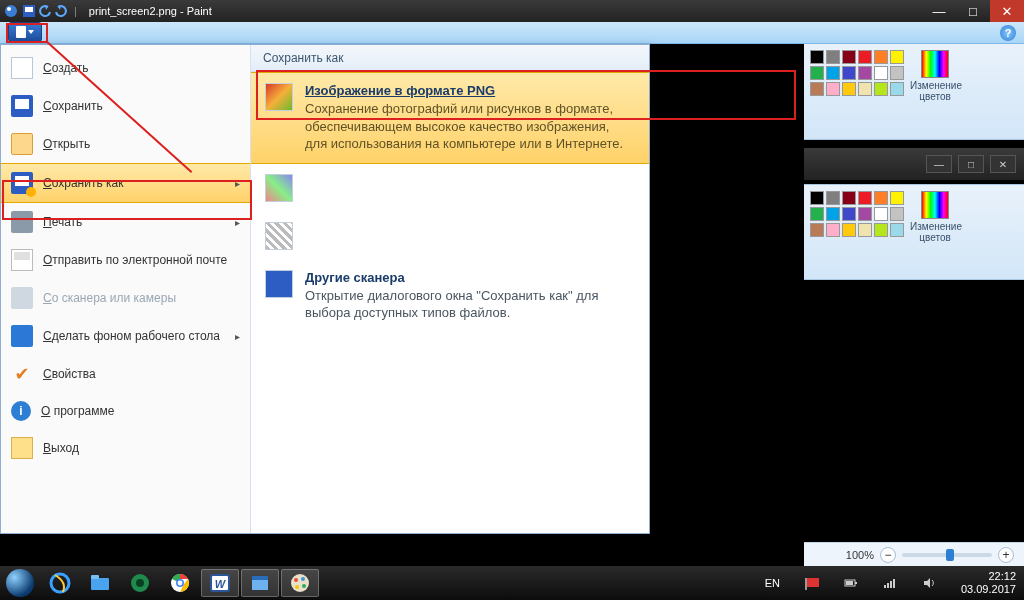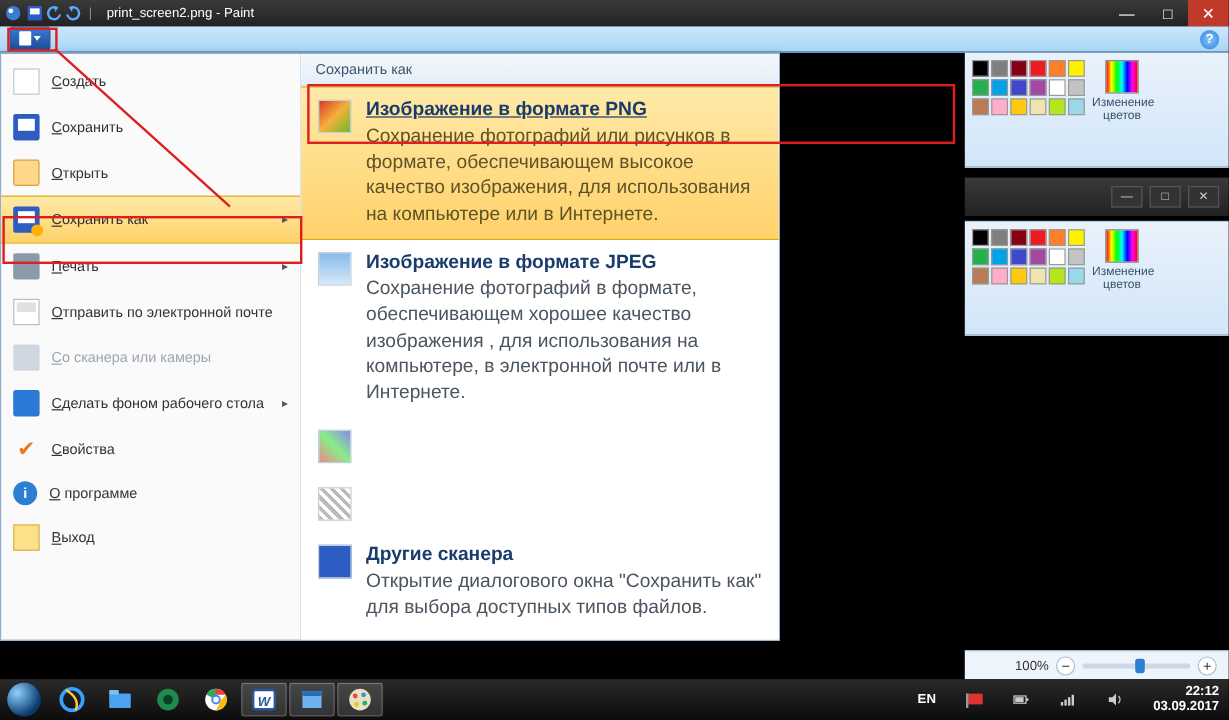--- a/index.html
+++ b/index.html
@@ -39,21 +39,21 @@
 .fm-ico.scanner{background:#cfd8e0;border-radius:2px;}
 .fm-ico.mail{background:#fff;border:1px solid #bbb;position:relative;}
 .fm-ico.mail::after{content:"";position:absolute;inset:2px;border-top:8px solid #e0e0e0;}
 .fm-ico.desktop{background:#2b78d6;border-radius:2px;}
 .fm-ico.check{color:#e57c1e;font-size:18px;}
 .fm-ico.info{width:20px;height:20px;border-radius:50%;background:#2d7fd3;color:#fff;font-weight:bold;}
 .fm-ico.exitdoor{background:#ffe08a;border:1px solid #d8b24a;}
 
 .fm-right { flex: 1; background: #fff; display: flex; flex-direction: column; }
 .fm-right-hdr { background: linear-gradient(#f3f7fb,#e4eef8); border-bottom: 1px solid #cfddec; padding: 6px 12px; font-size: 12px; color: #3d556e; }
-.fmt { display: flex; gap: 12px; padding: 10px 14px; font-size: 16px; color: #333; }
+.fmt { display: flex; gap: 12px; padding: 10px 14px; font-size: 13px; color: #333; }
 .fmt.highlight { background: linear-gradient(#ffe9a8,#ffd26a); border-top: 1px solid #e0a800; border-bottom: 1px solid #e0a800; }
 .fmt .ico { width: 28px; height: 28px; border: 1px solid #c3cfdd; background: #fff; display: flex; align-items: center; justify-content: center; font-size: 9px; font-weight: bold; }
 .fmt .ico.png{background:linear-gradient(135deg,#d83a2a,#f5b03a,#6db92e);}
 .fmt .ico.jpeg{background:linear-gradient(#87b9ea,#d7e9f8);}
 .fmt .ico.bmp{background:linear-gradient(45deg,#e88,#8e8,#88e);}
 .fmt .ico.gif{background:repeating-linear-gradient(45deg,#bbb,#bbb 3px,#fff 3px,#fff 6px);}
 .fmt .ico.other{background:#2d5cc2;position:relative;}
 .fmt .txt{flex:1;}
 .fmt .ttl{font-weight:bold;color:#1a3c6b;display:inline-block;}
 .fmt.highlight .ttl{text-decoration:underline;}
@@ -75,21 +75,21 @@
 .zoombar .track{width:90px;height:4px;background:#cbd8e6;border-radius:2px;position:relative;}
 .zoombar .thumb{position:absolute;left:44px;top:-4px;width:8px;height:12px;background:#2d7fd3;border-radius:2px;}
 .zbtn{width:16px;height:16px;border:1px solid #a8bdd4;border-radius:50%;display:flex;align-items:center;justify-content:center;font-size:12px;background:#fff;}
 
 
 .taskbar{position:absolute;left:0;right:0;bottom:0;height:34px;background:linear-gradient(#2a2a2a,#0c0c0c);display:flex;align-items:center;}
 .startbtn{width:40px;height:34px;display:flex;align-items:center;justify-content:center;}
 .orb{width:28px;height:28px;border-radius:50%;background:radial-gradient(circle at 30% 30%,#8fd0ff,#0a3a6e 70%);position:relative;}
 .tb-ico{width:38px;height:28px;margin:0 1px;display:flex;align-items:center;justify-content:center;border-radius:2px;}
 .tb-ico.active{background:rgba(255,255,255,.15);box-shadow:inset 0 0 0 1px rgba(255,255,255,.25);}
-.tray{margin-left:auto;display:flex;align-items:center;gap:25px;padding-right:8px;color:#fff;font-size:11px;font-weight:bold;}
+.tray{margin-left:auto;display:flex;align-items:center;gap:25px;padding-right:8px;color:#fff;font-size:11px;}
 .tray .lang{font-size:11px;}
 .tray .clock{text-align:right;line-height:1.15;}
 .tray-ico{width:14px;height:14px;display:inline-block;}
 
 
 .anno{position:absolute;border:2px solid #dc1f1f;pointer-events:none;}
 .anno-line{position:absolute;background:#dc1f1f;height:2px;transform-origin:left center;pointer-events:none;}
 
 .underline{text-decoration:underline;}
 </style>
@@ -243,24 +243,20 @@
         <span class="fm-ico exitdoor"></span>
         <span><span class="underline">В</span>ыход</span>
       </div>
     </div>
   <div class="fm-right">
     <div class="fm-right-hdr">Сохранить как</div>
     <div id="fmtlist">
         <div class="fmt highlight">
           <div class="ico png"></div>
           <div class="txt"><div class="ttl">Изображение в формате PNG</div><div class="desc">Сохранение фотографий или рисунков в формате, обеспечивающем высокое качество изображения, для использования на компьютере или в Интернете.</div></div>
-        </div>
-        <div class="fmt">
-          <div class="ico jpeg"></div>
-          <div class="txt"><div class="ttl">Изображение в формате JPEG</div><div class="desc">Сохранение фотографий в формате, обеспечивающем хорошее качество изображения , для использования на компьютере, в электронной почте или в Интернете.</div></div>
         </div>
         <div class="fmt">
           <div class="ico bmp"></div>
         </div>
         <div class="fmt">
           <div class="ico gif"></div>
         </div>
         <div class="fmt">
           <div class="ico other"></div>
           <div class="txt"><div class="ttl">Другие сканера</div><div class="desc">Открытие диалогового окна "Сохранить как" для выбора доступных типов файлов.</div></div>

